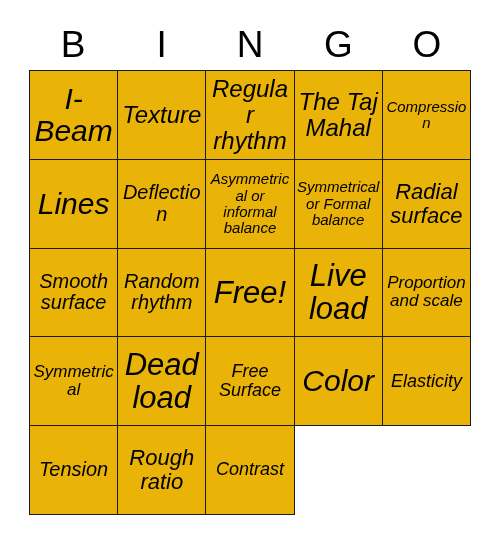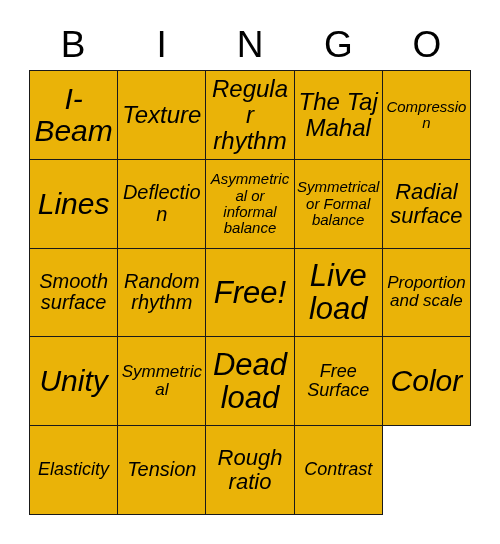--- a/index.html
+++ b/index.html
@@ -141,23 +141,20 @@
       <div class="cell">
         <span class="fs-xl">Free!</span>
       </div>
       <div class="cell">
         <span class="fs-xl">Live load</span>
       </div>
       <div class="cell">
         <span class="fs-tiny">Proportion and scale</span>
       </div>
       <div class="cell">
-        <span class="fs-lg">Unity</span>
-      </div>
-      <div class="cell">
         <span class="fs-tiny">Symmetrical</span>
       </div>
       <div class="cell">
         <span class="fs-xl">Dead load</span>
       </div>
       <div class="cell">
         <span class="fs-xxs">Free Surface</span>
       </div>
       <div class="cell">
         <span class="fs-lg">Color</span>

